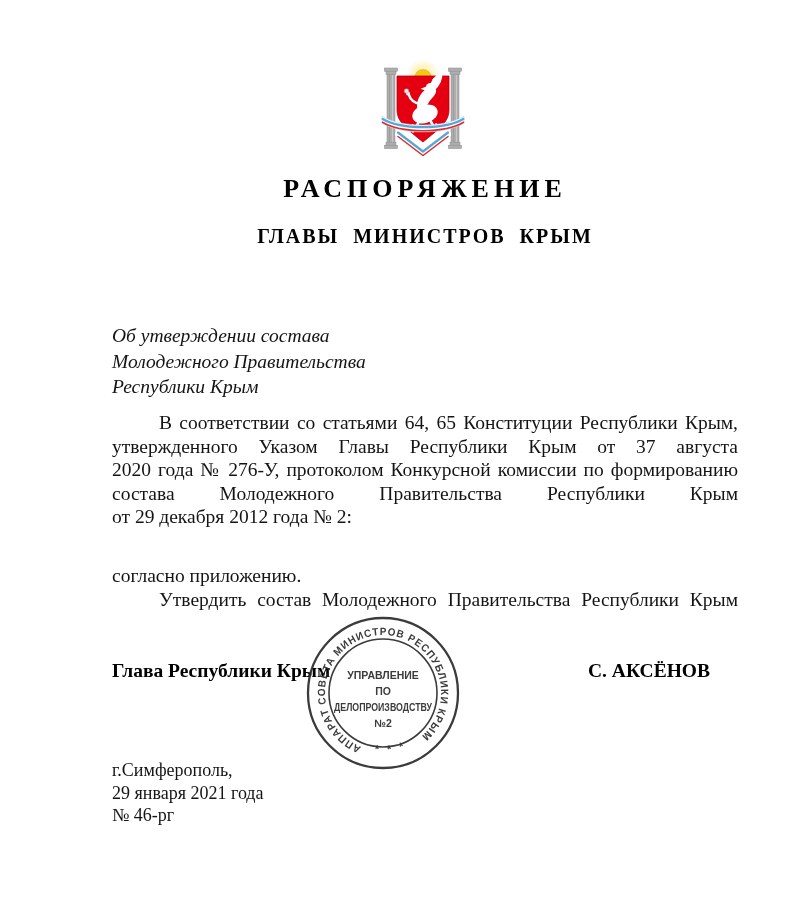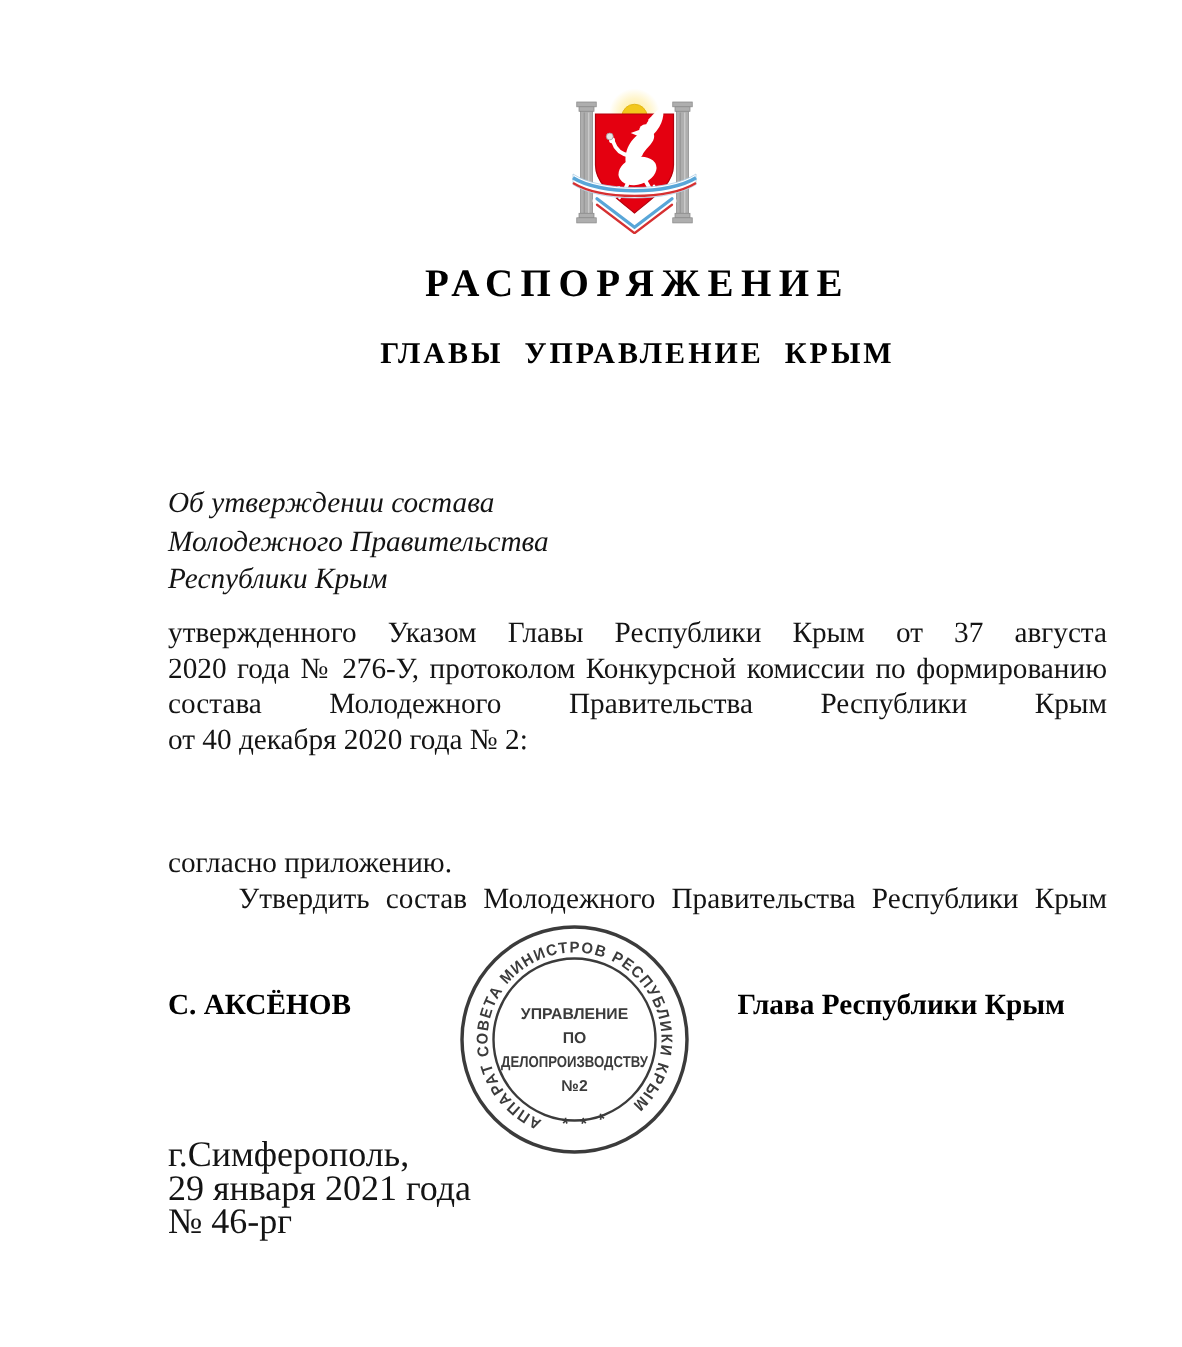--- a/index.html
+++ b/index.html
@@ -43,21 +43,21 @@
     position:absolute;left:112px;top:647px;width:598px;
     display:flex;justify-content:space-between;
     font-weight:bold;font-size:19.5px;line-height:24px;color:#000;
   }
   
   .stamp{position:absolute;left:303px;top:601px;width:160px;height:160px;z-index:2;opacity:.92;}
   .stamp text{fill:#2b2b2b;}
   
   .footer{
     position:absolute;left:112px;top:747px;width:300px;
-    font-size:24px;line-height:22.5px;white-space:pre-line;color:#141414;
+    font-size:18px;line-height:22.5px;white-space:pre-line;color:#141414;
   }
 </style>
 </head>
 <body>
 
 <div class="page">
 
   <svg class="emblem" viewBox="0 0 86 98" aria-hidden="true">
     <defs>
       <radialGradient id="sunglow" cx="50%" cy="50%" r="50%">
@@ -113,41 +113,42 @@
     </g>
 
     <g>
       <path d="M2,58 C20,70 66,70 84,58 L84,65 C66,77 20,77 2,65 Z" fill="#ffffff" stroke="#a9cbe3" stroke-width="0.5"></path>
       <path d="M2,60.5 C20,72 66,72 84,60.5" fill="none" stroke="#58a6d8" stroke-width="2.4"></path>
       <path d="M2,64 C21,75.5 65,75.5 84,64" fill="none" stroke="#d63031" stroke-width="1.5"></path>
     </g>
   </svg>
 
   <div class="title1">РАСПОРЯЖЕНИЕ</div>
-  <div class="title2">ГЛАВЫ УПРАВЛЕНИЕ КРЫМ</div>
+  <div class="title2">ГЛАВЫ МИНИСТРОВ КРЫМ</div>
 
   <div class="subject">Об утверждении состава
 Молодежного Правительства
 Республики Крым</div>
 
   <div class="para para1">
+    <div class="bline just indent">В соответствии со статьями 64, 65 Конституции Республики Крым,</div>
     <div class="bline just">утвержденного Указом Главы Республики Крым от 37 августа</div>
     <div class="bline just">2020 года № 276-У, протоколом Конкурсной комиссии по формированию</div>
     <div class="bline just">состава Молодежного Правительства Республики Крым</div>
-    <div class="bline">от 40 декабря 2020 года № 2:</div>
+    <div class="bline">от 29 декабря 2012 года № 2:</div>
   </div>
 
   <div class="para para2">
     <div class="bline">согласно приложению.</div>
     <div class="bline just indent">Утвердить состав Молодежного Правительства Республики Крым</div>
   </div>
 
   <div class="sig-row">
+    <span>Глава Республики Крым</span>
     <span>С. АКСЁНОВ</span>
-    <span>Глава Республики Крым</span>
   </div>
 
   <svg class="stamp" viewBox="-80 -80 160 160" aria-hidden="true">
     <circle cx="0" cy="0" r="75" fill="none" stroke="#2b2b2b" stroke-width="2.3"></circle>
     <circle cx="0" cy="0" r="54" fill="none" stroke="#2b2b2b" stroke-width="1.6"></circle>
     <defs>
       <path id="ringPath" d="M -29,50.2 A 58,58 0 1 1 29,50.2" fill="none"></path>
       <path id="starPath" d="M -17.5,57.4 A 60,60 0 0 0 17.5,57.4" fill="none"></path>
     </defs>
     <g transform="rotate(-8)" font-family="Liberation Sans, sans-serif" font-weight="bold">

